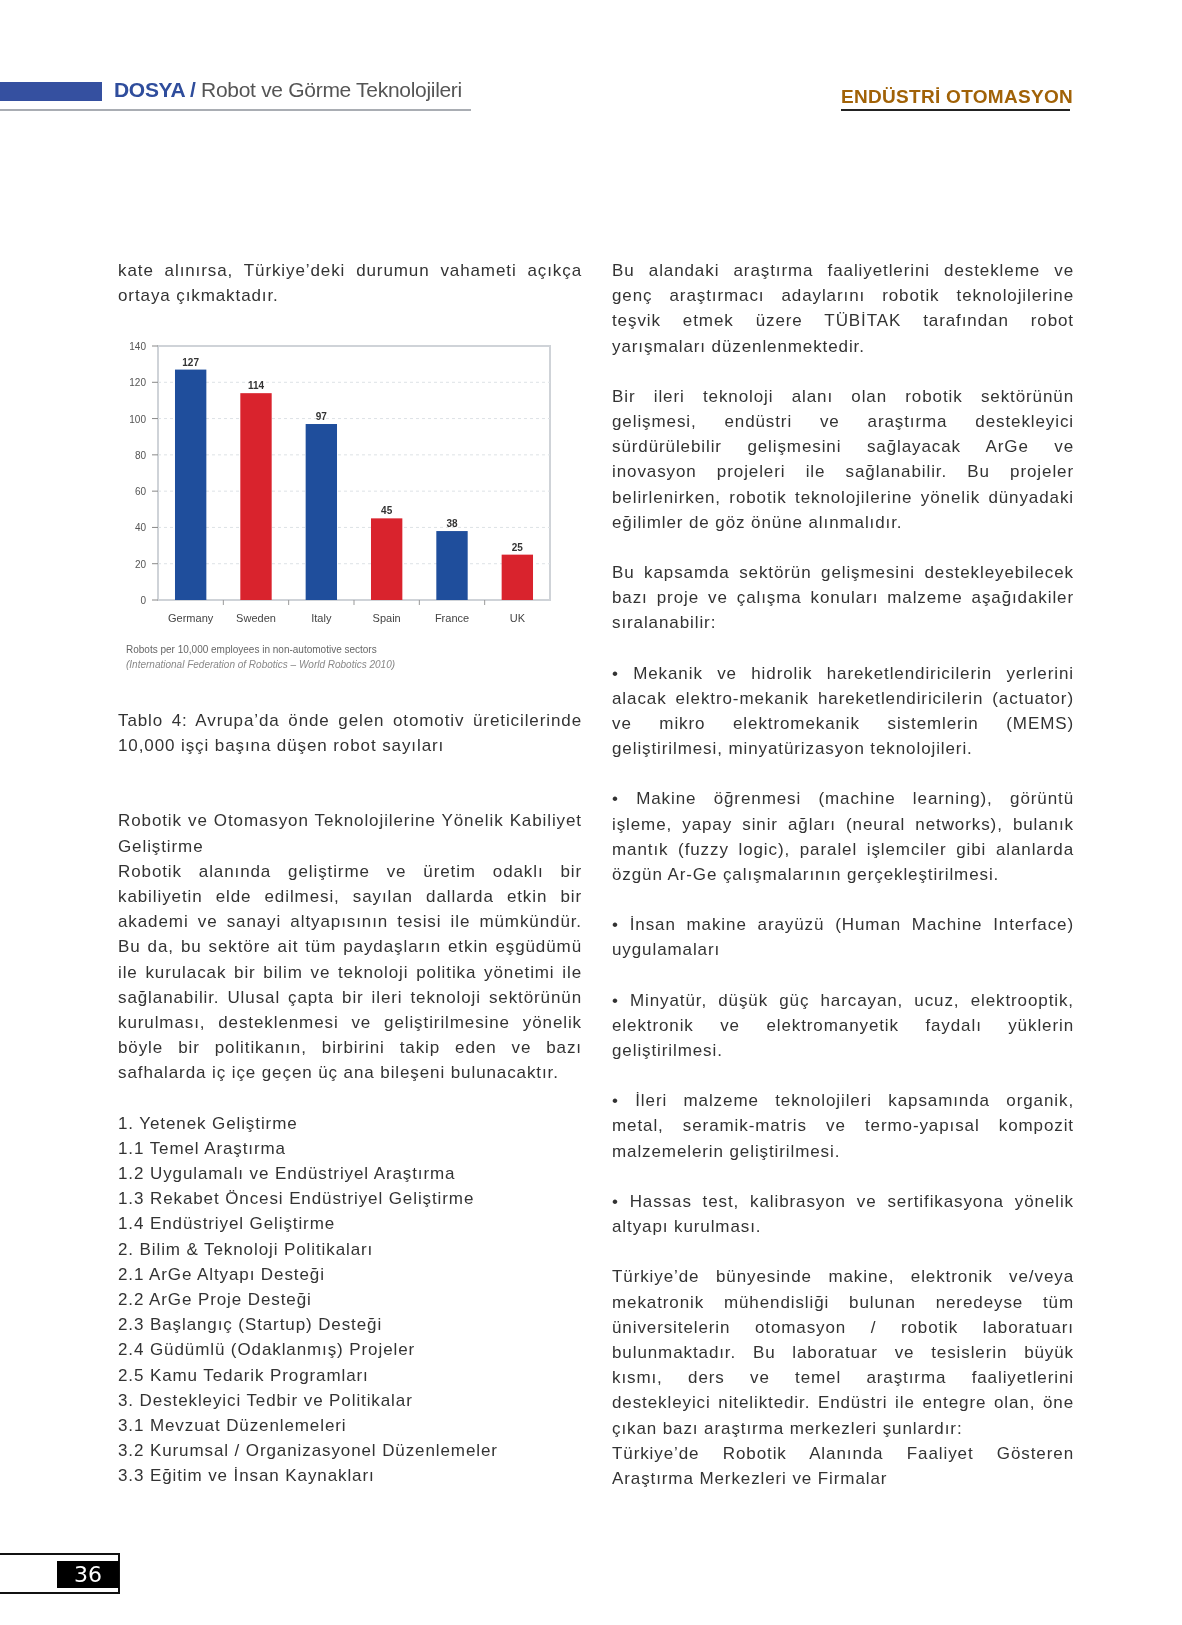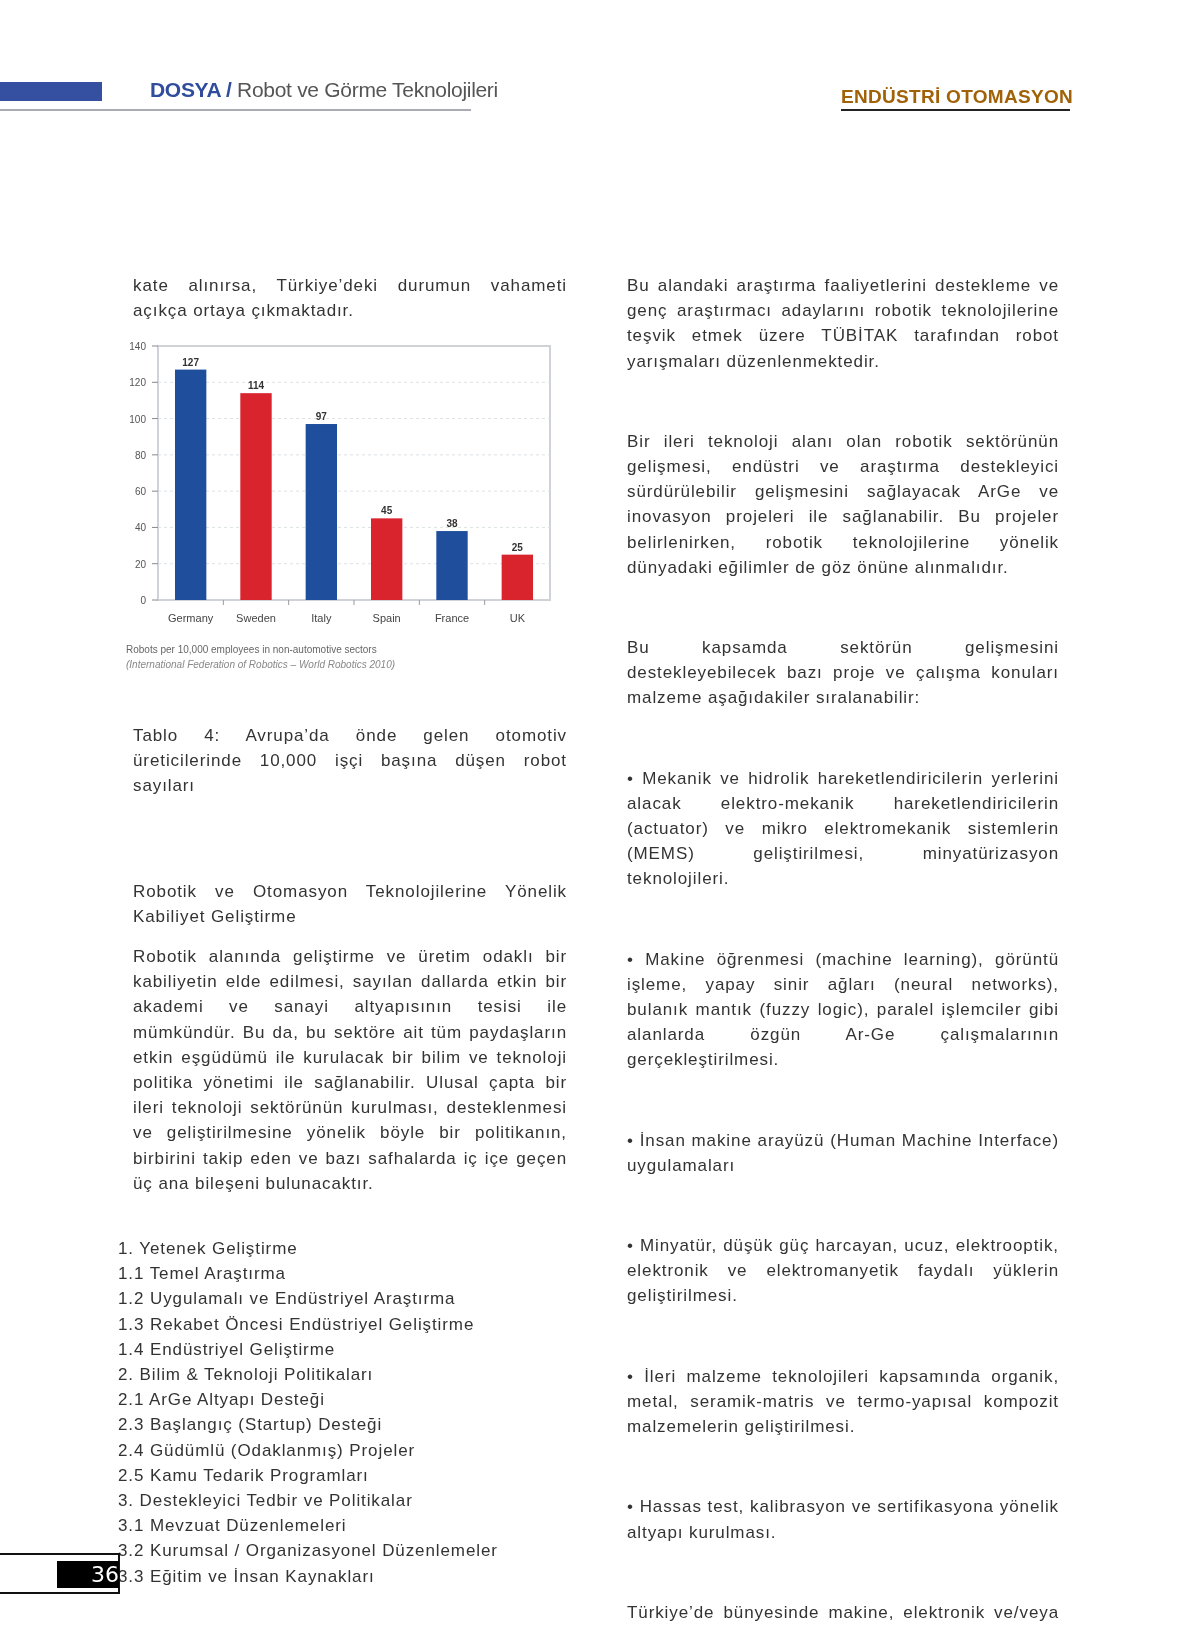--- a/index.html
+++ b/index.html
@@ -1,36 +1,36 @@
 <!DOCTYPE html>
 <html><head>
 <meta charset="utf-8">
 <style>
   html, body { margin:0; padding:0; background:#ffffff; }
   body { width:1182px; height:1625px; position:relative; overflow:hidden;
          font-family:"Liberation Sans", "DejaVu Sans", sans-serif; color:#2b2b2b; }
   .hdr-bar { position:absolute; left:0; top:82px; width:102px; height:19px; background:#3550a0; }
-  .hdr-title { position:absolute; left:114px; top:78px; font-size:21px; color:#555; white-space:nowrap; letter-spacing:-0.3px;margin-left:36px; }
+  .hdr-title { position:absolute; left:114px; top:78px; font-size:21px; color:#555; white-space:nowrap; letter-spacing:-0.3px; }
   .hdr-title .dosya { color:#2f4d9c; font-weight:bold; }
   .hdr-rule { position:absolute; left:0; top:109px; width:471px; height:2px; background:#a9adb3; }
   .hdr-right { position:absolute; left:841px; top:86px; font-size:19px; font-weight:bold; color:#a16207; letter-spacing:0.3px; white-space:nowrap; }
   .hdr-right-rule { position:absolute; left:841px; top:109px; width:229px; height:2px; background:#222; }
 
   .col { position:absolute; font-size:17px; line-height:25.2px; color:#333; letter-spacing:0.9px; }
-  .col p { margin:15px; text-align:justify; text-align-last:left; }
+  .col p { margin:0; text-align:justify; text-align-last:left; }
   .left { left:118px; width:464px; }
   .right { left:612px; width:462px; }
   .gap { height:25px; }
 
   
   .chart { position:absolute; left:118px; top:338px; width:452px; height:345px; }
   .chart svg { position:absolute; left:0; top:0; }
 
   .pn-frame { position:absolute; left:-2px; top:1553px; width:122px; height:41px; border:2px solid #111; border-left:none; box-sizing:border-box; }
-  .pn-box { position:absolute; left:57px; top:1561px; width:62px; height:27px; background:#000; color:#fff; font-size:22px; line-height:27px; text-align:right; font-family:"DejaVu Sans", sans-serif; }
+  .pn-box { position:absolute; left:57px; top:1561px; width:62px; height:27px; background:#000; color:#fff; font-size:22px; line-height:27px; text-align:center; font-family:"DejaVu Sans", sans-serif; }
 </style>
 </head>
 <body>
 
 <div class="hdr-bar"></div>
 <div class="hdr-title">
   <span class="dosya">DOSYA /</span>
   <span>Robot ve Görme Teknolojileri</span>
 </div>
 <div class="hdr-rule"></div>
@@ -102,20 +102,21 @@
   <p>Robotik alanında geliştirme ve üretim odaklı bir kabiliyetin elde edilmesi, sayılan dallarda etkin bir akademi ve sanayi altyapısının tesisi ile mümkündür. Bu da, bu sektöre ait tüm paydaşların etkin eşgüdümü ile kurulacak bir bilim ve teknoloji politika yönetimi ile sağlanabilir. Ulusal çapta bir ileri teknoloji sektörünün kurulması, desteklenmesi ve geliştirilmesine yönelik böyle bir politikanın, birbirini takip eden ve bazı safhalarda iç içe geçen üç ana bileşeni bulunacaktır.</p>
   <div class="gap"></div>
   <div id="outline">
       <div>1. Yetenek Geliştirme</div>
       <div>1.1 Temel Araştırma</div>
       <div>1.2 Uygulamalı ve Endüstriyel Araştırma</div>
       <div>1.3 Rekabet Öncesi Endüstriyel Geliştirme</div>
       <div>1.4 Endüstriyel Geliştirme</div>
       <div>2. Bilim &amp; Teknoloji Politikaları</div>
       <div>2.1 ArGe Altyapı Desteği</div>
+      <div>2.2 ArGe Proje Desteği</div>
       <div>2.3 Başlangıç (Startup) Desteği</div>
       <div>2.4 Güdümlü (Odaklanmış) Projeler</div>
       <div>2.5 Kamu Tedarik Programları</div>
       <div>3. Destekleyici Tedbir ve Politikalar</div>
       <div>3.1 Mevzuat Düzenlemeleri</div>
       <div>3.2 Kurumsal / Organizasyonel Düzenlemeler</div>
       <div>3.3 Eğitim ve İnsan Kaynakları</div>
     </div>
 </div>
 

